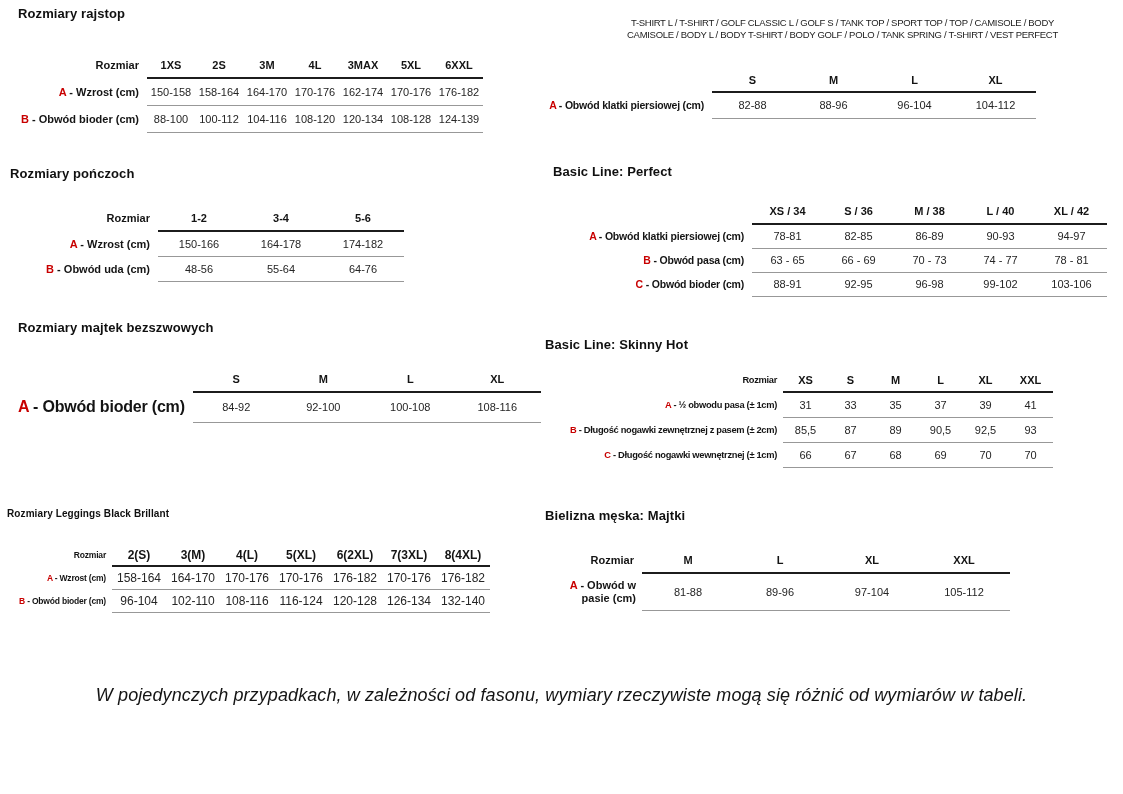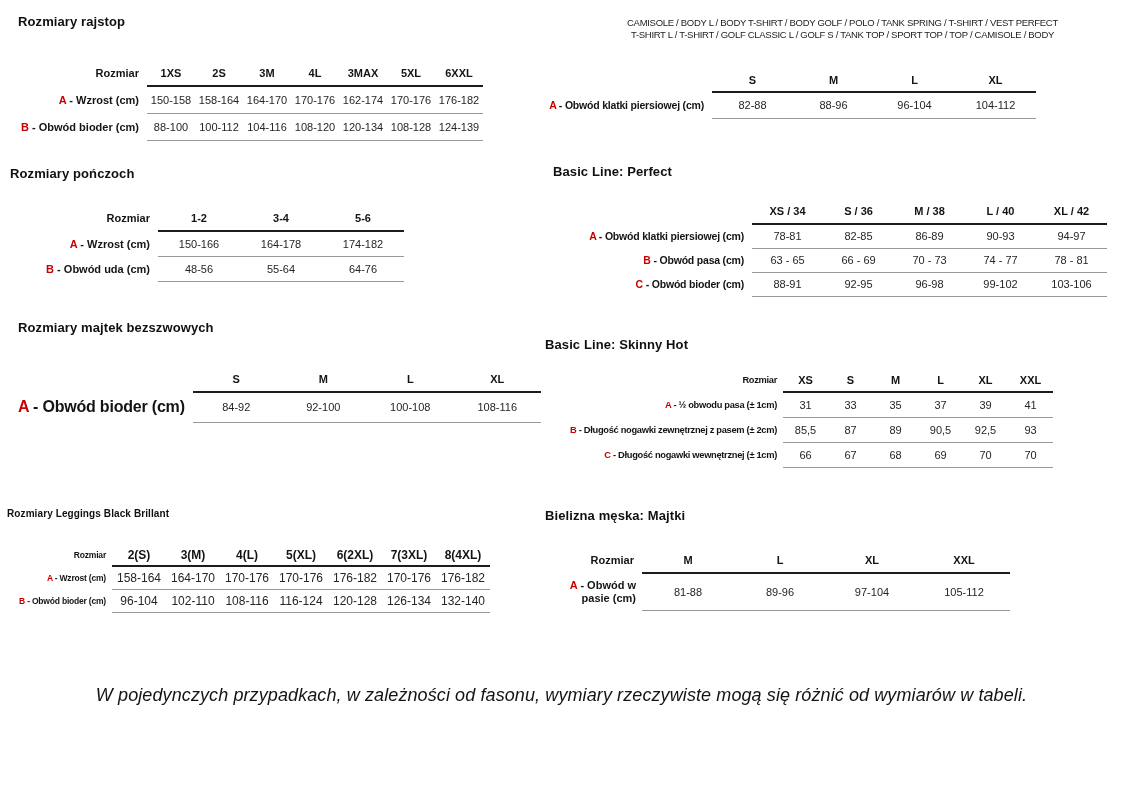--- a/index.html
+++ b/index.html
@@ -14,21 +14,21 @@
   table { border-collapse:collapse; table-layout:fixed; }
   th, td { font-size:11px; text-align:center; vertical-align:middle; padding:0; white-space:nowrap; }
   thead th { font-weight:bold; border-bottom:2px solid #1c1c1c; height:26px; color:#141414; }
   thead th.lbl { border-bottom:none; text-align:right; padding-right:8px; }
   tbody td { border-bottom:1px solid #989898; font-weight:normal; color:#252525; }
   tbody td.lbl { border-bottom:none; text-align:right; padding-right:8px; font-weight:bold; color:#141414; }
   .ltr { color:#c80000; font-weight:bold; }
 
   
   .s1 { left:8px; top:6px; }
-  .s1 .tbl-title { margin-left:10px;margin-top:8px; }
+  .s1 .tbl-title { margin-left:10px; }
   .s1 table { margin-top:31px; }
   .s1 col.lbl { width:139px; } .s1 col.c { width:48px; }
   .s1 tbody td { height:27px; }
 
   
   .s2 { left:10px; top:166px; }
   .s2 table { margin-top:24px; }
   .s2 col.lbl { width:148px; } .s2 col.c { width:82px; }
   .s2 tbody td { height:25px; }
 
@@ -260,22 +260,22 @@
               <td>126-134</td>
               <td>132-140</td>
             </tr>
           </tbody>
         </table>
       </div>
   </section>
 
   <section class="sec s5">
     <div class="subtitle">
+      <div>T-SHIRT L / T-SHIRT / GOLF CLASSIC L / GOLF S / TANK TOP / SPORT TOP / TOP / CAMISOLE / BODY</div>
       <div>CAMISOLE / BODY L / BODY T-SHIRT / BODY GOLF / POLO / TANK SPRING / T-SHIRT / VEST PERFECT</div>
-      <div>T-SHIRT L / T-SHIRT / GOLF CLASSIC L / GOLF S / TANK TOP / SPORT TOP / TOP / CAMISOLE / BODY</div>
     </div>
     <div>
         <table>
           <colgroup>
             <col class="lbl">
             <col class="c">
             <col class="c">
             <col class="c">
             <col class="c">
           </colgroup>

